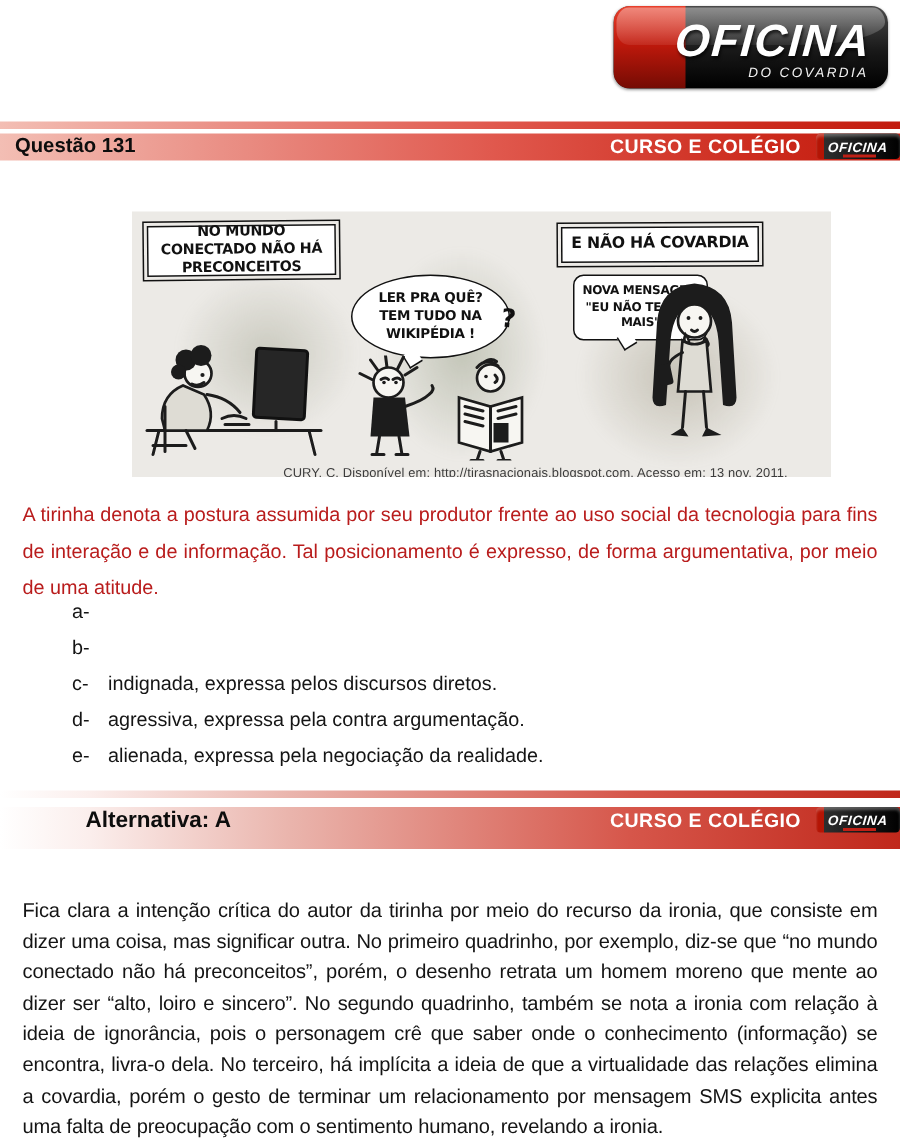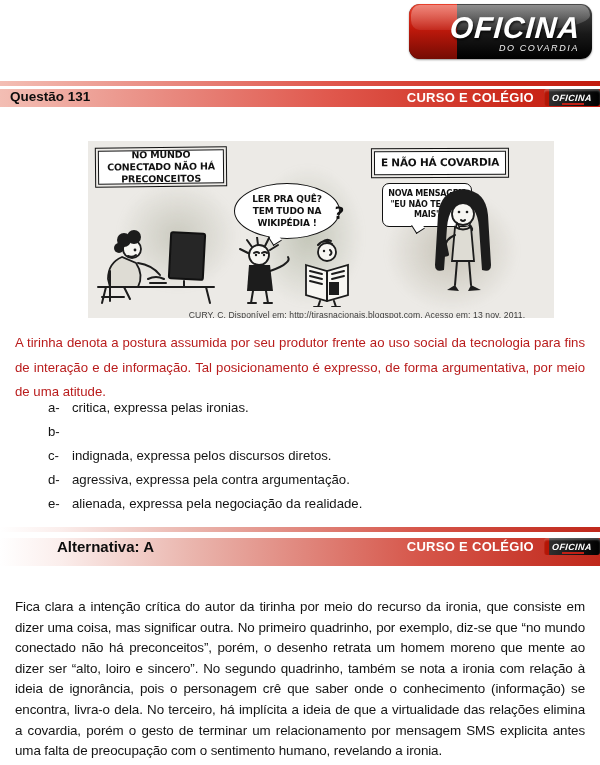--- a/index.html
+++ b/index.html
@@ -208,21 +208,20 @@
   </svg>
 
   <div class="comic-caption">CURY, C. Disponível em: http://tirasnacionais.blogspot.com. Acesso em: 13 nov. 2011.</div>
 </div>
 
 <div class="qtext">A tirinha denota a postura assumida por seu produtor frente ao uso social da tecnologia para fins de interação e de informação. Tal posicionamento é expresso, de forma argumentativa, por meio de uma atitude.</div>
 
 <div class="options">
   <div class="opt">
     <span class="letter">a-</span>
-    <span>critica, expressa pelas ironias.</span>
   </div>
   <div class="opt">
     <span class="letter">b-</span>
   </div>
   <div class="opt">
     <span class="letter">c-</span>
     <span>indignada, expressa pelos discursos diretos.</span>
   </div>
   <div class="opt">
     <span class="letter">d-</span>

